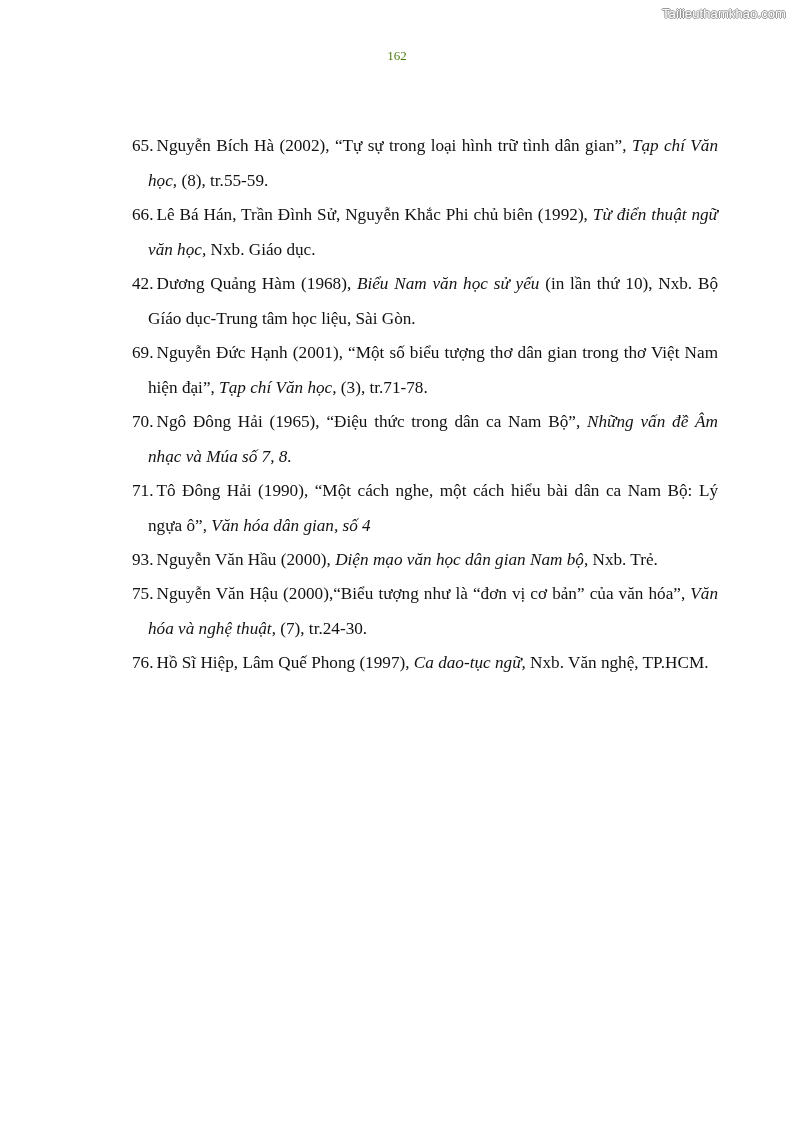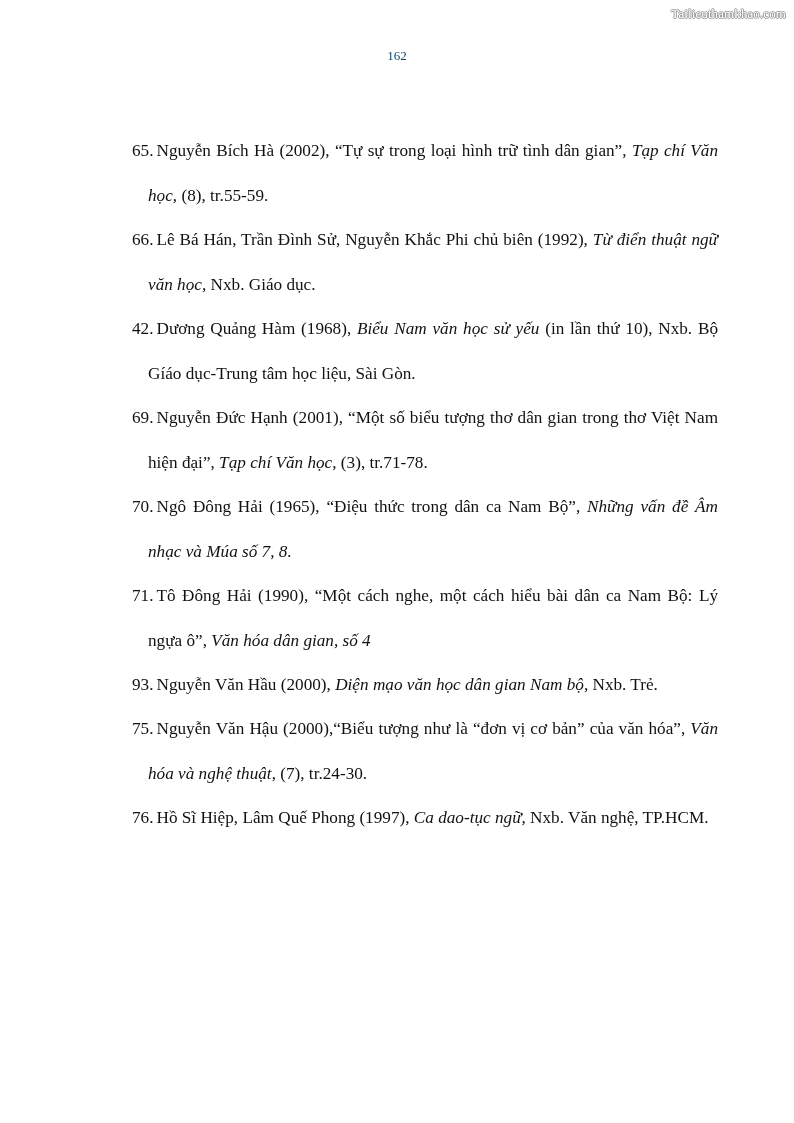--- a/index.html
+++ b/index.html
@@ -12,49 +12,49 @@
       height: 1123px;
       position: relative;
       overflow: hidden;
       font-family: "Liberation Serif", "DejaVu Serif", serif;
       color: #111111;
     }
     .watermark {
       position: absolute;
       top: 6px;
       right: 8px;
-      font-family: Liberation Serif, serif;
+      font-family: Liberation Sans, sans-serif;
       font-size: 13px;
       color: #ffffff;
       letter-spacing: 0.1px;
       text-shadow:
         -1px 0 0 #9a9a9a, 1px 0 0 #9a9a9a,
         0 -1px 0 #9a9a9a, 0 1px 0 #9a9a9a;
     }
     .page-number {
       position: absolute;
       top: 48px;
       left: 0;
       width: 794px;
       text-align: center;
       font-size: 13px;
-      color: #0c4a6e;
+      color: #4d7c0f;
     }
     .refs {
       position: absolute;
       top: 128px;
       left: 132px;
       width: 586px;
       margin: 0;
       padding: 0;
       list-style: none;
     }
     .ref {
       font-size: 17.2px;
-      line-height: 45px;
+      line-height: 35px;
       text-align: justify;
       text-align-last: left;
       padding-left: 16px;
       text-indent: -16px;
       margin: 0 0 -1px 0;
     }
     .ref .num { margin-right: 3px; }
     .ref i { font-style: italic; }
   </style>
 </head>

